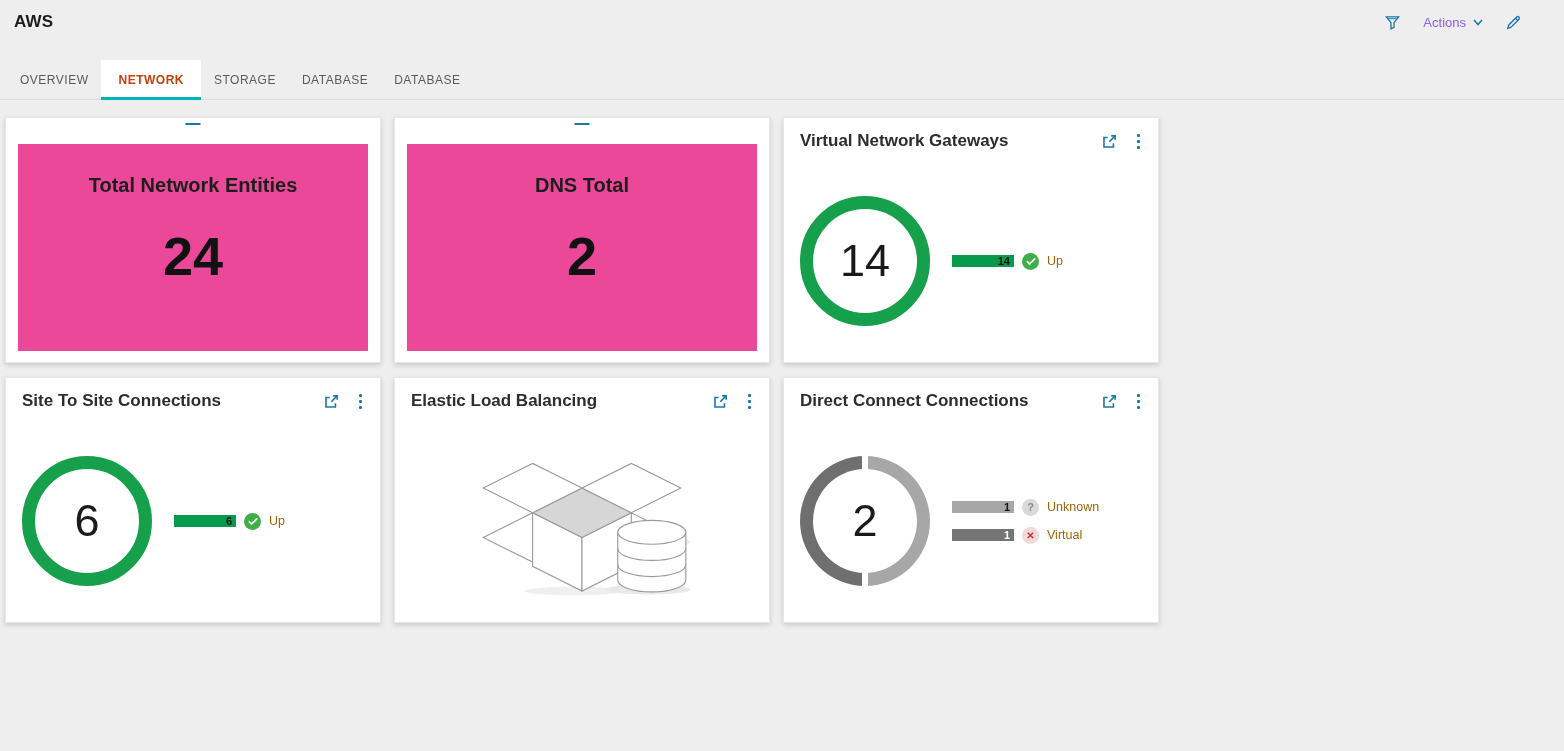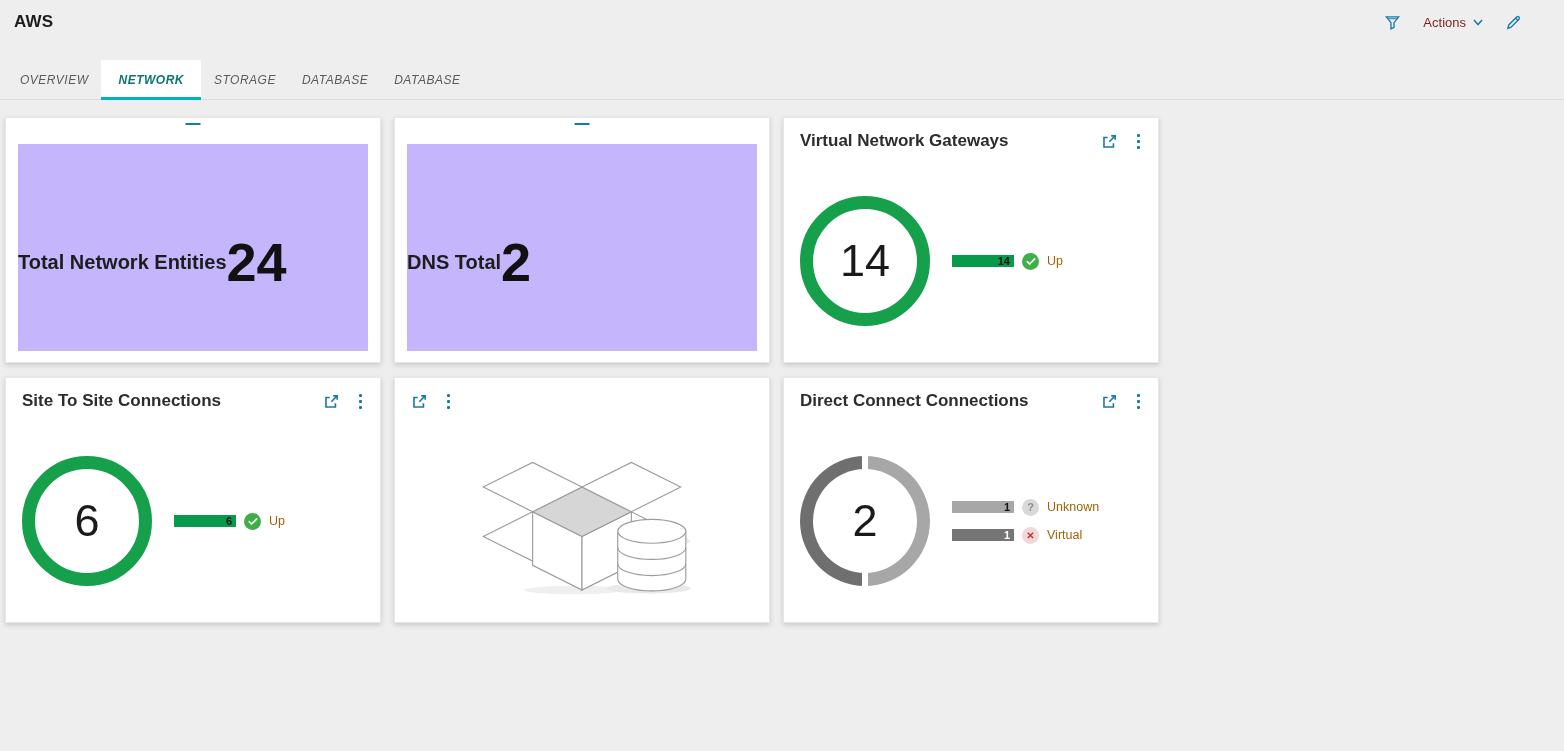--- a/index.html
+++ b/index.html
@@ -16,36 +16,36 @@
   .topbar {
     height:44px;
     display:flex; align-items:center; justify-content:space-between;
     padding:0 42px 0 14px;
   }
   .page-title { font-size:17px; font-weight:700; color:#1c1c1c; letter-spacing:.2px; }
   .topbar-right { display:flex; align-items:center; gap:22px; }
   .icon-btn { display:flex; align-items:center; cursor:pointer; background:none; border:none; }
   .actions-btn {
     display:flex; align-items:center; gap:7px;
-    color:#7f1d1d; font-size:13px; font-family:inherit;
+    color:#8b5cf6; font-size:13px; font-family:inherit;
     background:none; border:none; cursor:pointer;
   }
 
   
-  .tabs { display:flex; padding-left:7px; height:40px; position:relative; margin-top:16px;font-style:italic; }
+  .tabs { display:flex; padding-left:7px; height:40px; position:relative; margin-top:16px; }
   .tabs::after {
     content:""; position:absolute; left:0; right:0; bottom:0; height:1px; background:#dcdcdc;
   }
   .tab {
     padding:0 13px; display:flex; align-items:center;
     font-size:12px; letter-spacing:.5px; color:#5a5a5a;
     cursor:pointer; position:relative; z-index:1;
   }
   .tab.active {
-    background:#fff; color:#0f766e; font-weight:700; padding:0 17px;
+    background:#fff; color:#c2410c; font-weight:700; padding:0 17px;
   }
   .tab.active::after {
     content:""; position:absolute; left:0; right:0; bottom:0; height:3px; background:#00b2ba;
   }
 
   
   .grid {
     margin:17px 0 0 5px;
     display:grid;
     grid-template-columns:repeat(3,376px);
@@ -60,22 +60,22 @@
     position:relative;
   }
 
   
   .drag-handle {
     position:absolute; top:5px; left:50%; transform:translateX(-50%);
     width:15px; height:2px; background:#1878a8; cursor:grab;
   }
   .num-panel {
     position:absolute; left:12px; right:12px; top:26px; bottom:11px;
-    background:#c4b5fd;
-    display:flex; flex-direction:row; align-items:center;
+    background:#ec4899;
+    display:flex; flex-direction:column; align-items:center;
   }
   .num-title { margin-top:30px; font-size:20px; font-weight:700; color:#1d1d1d; }
   .num-value { margin-top:28px; font-size:54px; font-weight:700; color:#111; }
 
   
   .chart-card { padding:13px 16px; }
   .card-header { display:flex; align-items:flex-start; }
   .card-title { flex:1; font-size:17px; font-weight:600; color:#2d2d2d; }
   .card-actions { display:flex; align-items:center; gap:17px; padding-top:2px; }
   .kebab { display:flex; flex-direction:column; gap:2.5px; padding:1px 2px; }
@@ -241,20 +241,21 @@
               </svg>
           </span>
           <span class="status-label">Up</span>
         </div>
       </div>
     </div>
   </div>
 
   <div class="card chart-card">
     <div class="card-header">
+      <div class="card-title">Elastic Load Balancing</div>
       <div class="card-actions">
         <span class="icon-btn">
           <svg width="17" height="17" viewBox="0 0 16 16" fill="none" stroke="#1878a8" stroke-width="1.5">
             <path d="M6.3 4.3 H2.8 V13.2 H11.7 V9.7"></path>
             <path d="M7.8 8.2 L13.3 2.7"></path>
             <path d="M9.6 2.7 H13.3 V6.4"></path>
           </svg>
         </span>
         <span class="kebab">
             <i></i>

